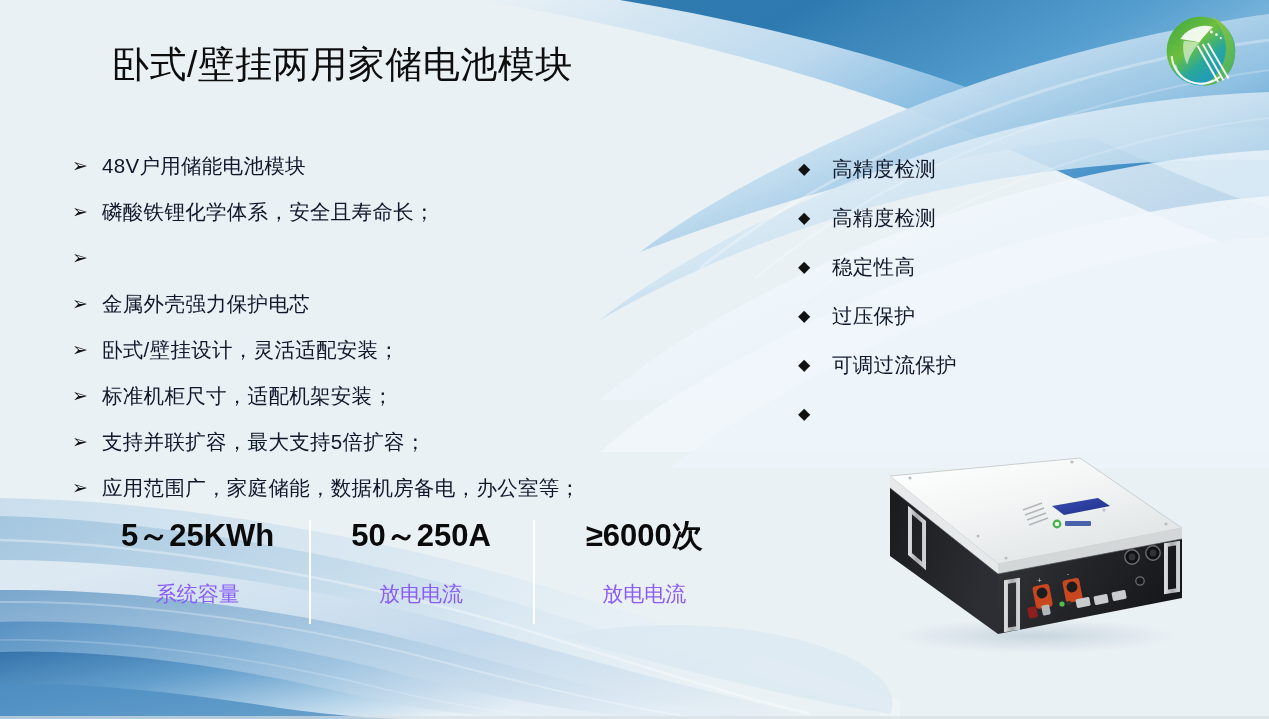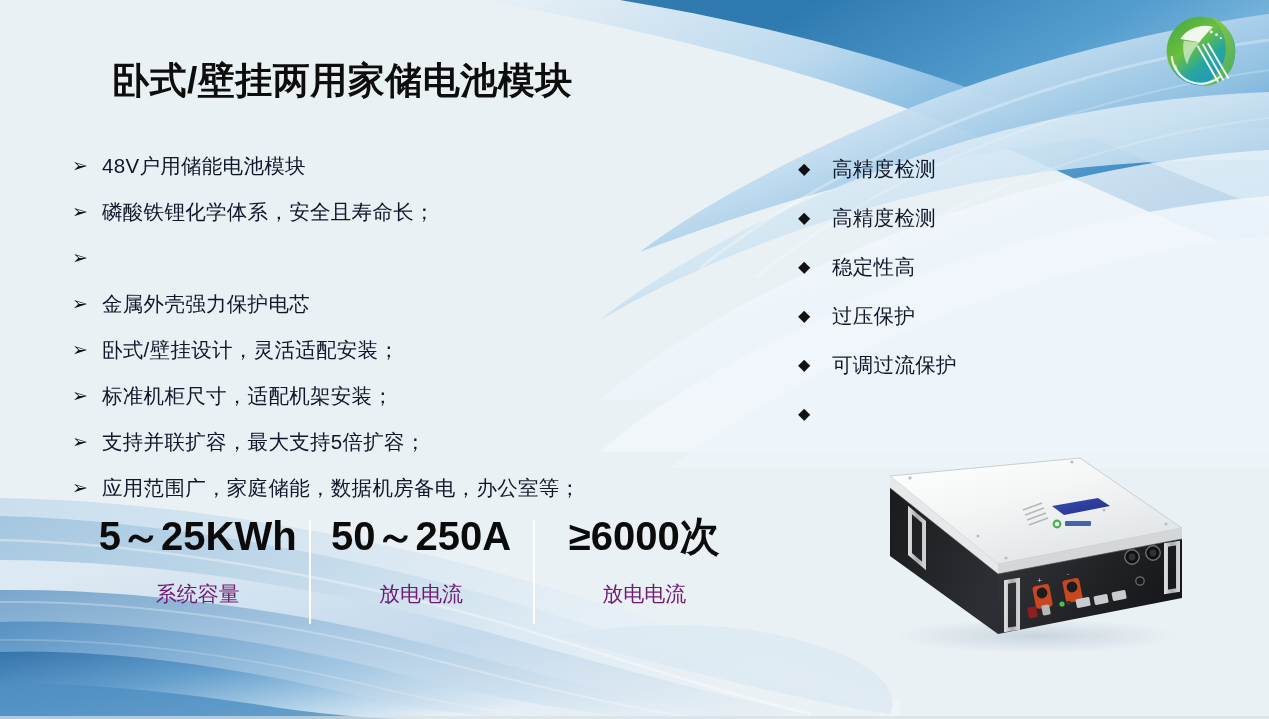--- a/index.html
+++ b/index.html
@@ -34,24 +34,24 @@
     left: 1158px;
     top: 8px;
     width: 86px;
     height: 86px;
   }
 
   
   .title {
     position: absolute;
     left: 112px;
-    top: 56px;
+    top: 40px;
     font-size: 37px;
     line-height: 50px;
-    font-weight: 700;
+    font-weight: 400;
     letter-spacing: 0.5px;
     color: #0d0d0d;
     white-space: nowrap;
   }
 
   
   .col-left {
     position: absolute;
     left: 72px;
     top: 152px;
@@ -112,33 +112,33 @@
   .stat + .stat::before {
     content: "";
     position: absolute;
     left: 0;
     top: 4px;
     width: 2px;
     height: 104px;
     background: #ffffff;
   }
   .stat-value {
-    font-size: 40px;
+    font-size: 31px;
     line-height: 40px;
     font-weight: 700;
     color: #0b0b0b;
     letter-spacing: 0px;
     white-space: nowrap;
   }
   .stat-label {
     margin-top: 24px;
     font-size: 21px;
     line-height: 28px;
     font-weight: 400;
-    color: #701a75;
+    color: #8b5cf6;
     white-space: nowrap;
   }
 
   
   .product {
     position: absolute;
     left: 866px;
     top: 452px;
     width: 322px;
     height: 205px;

